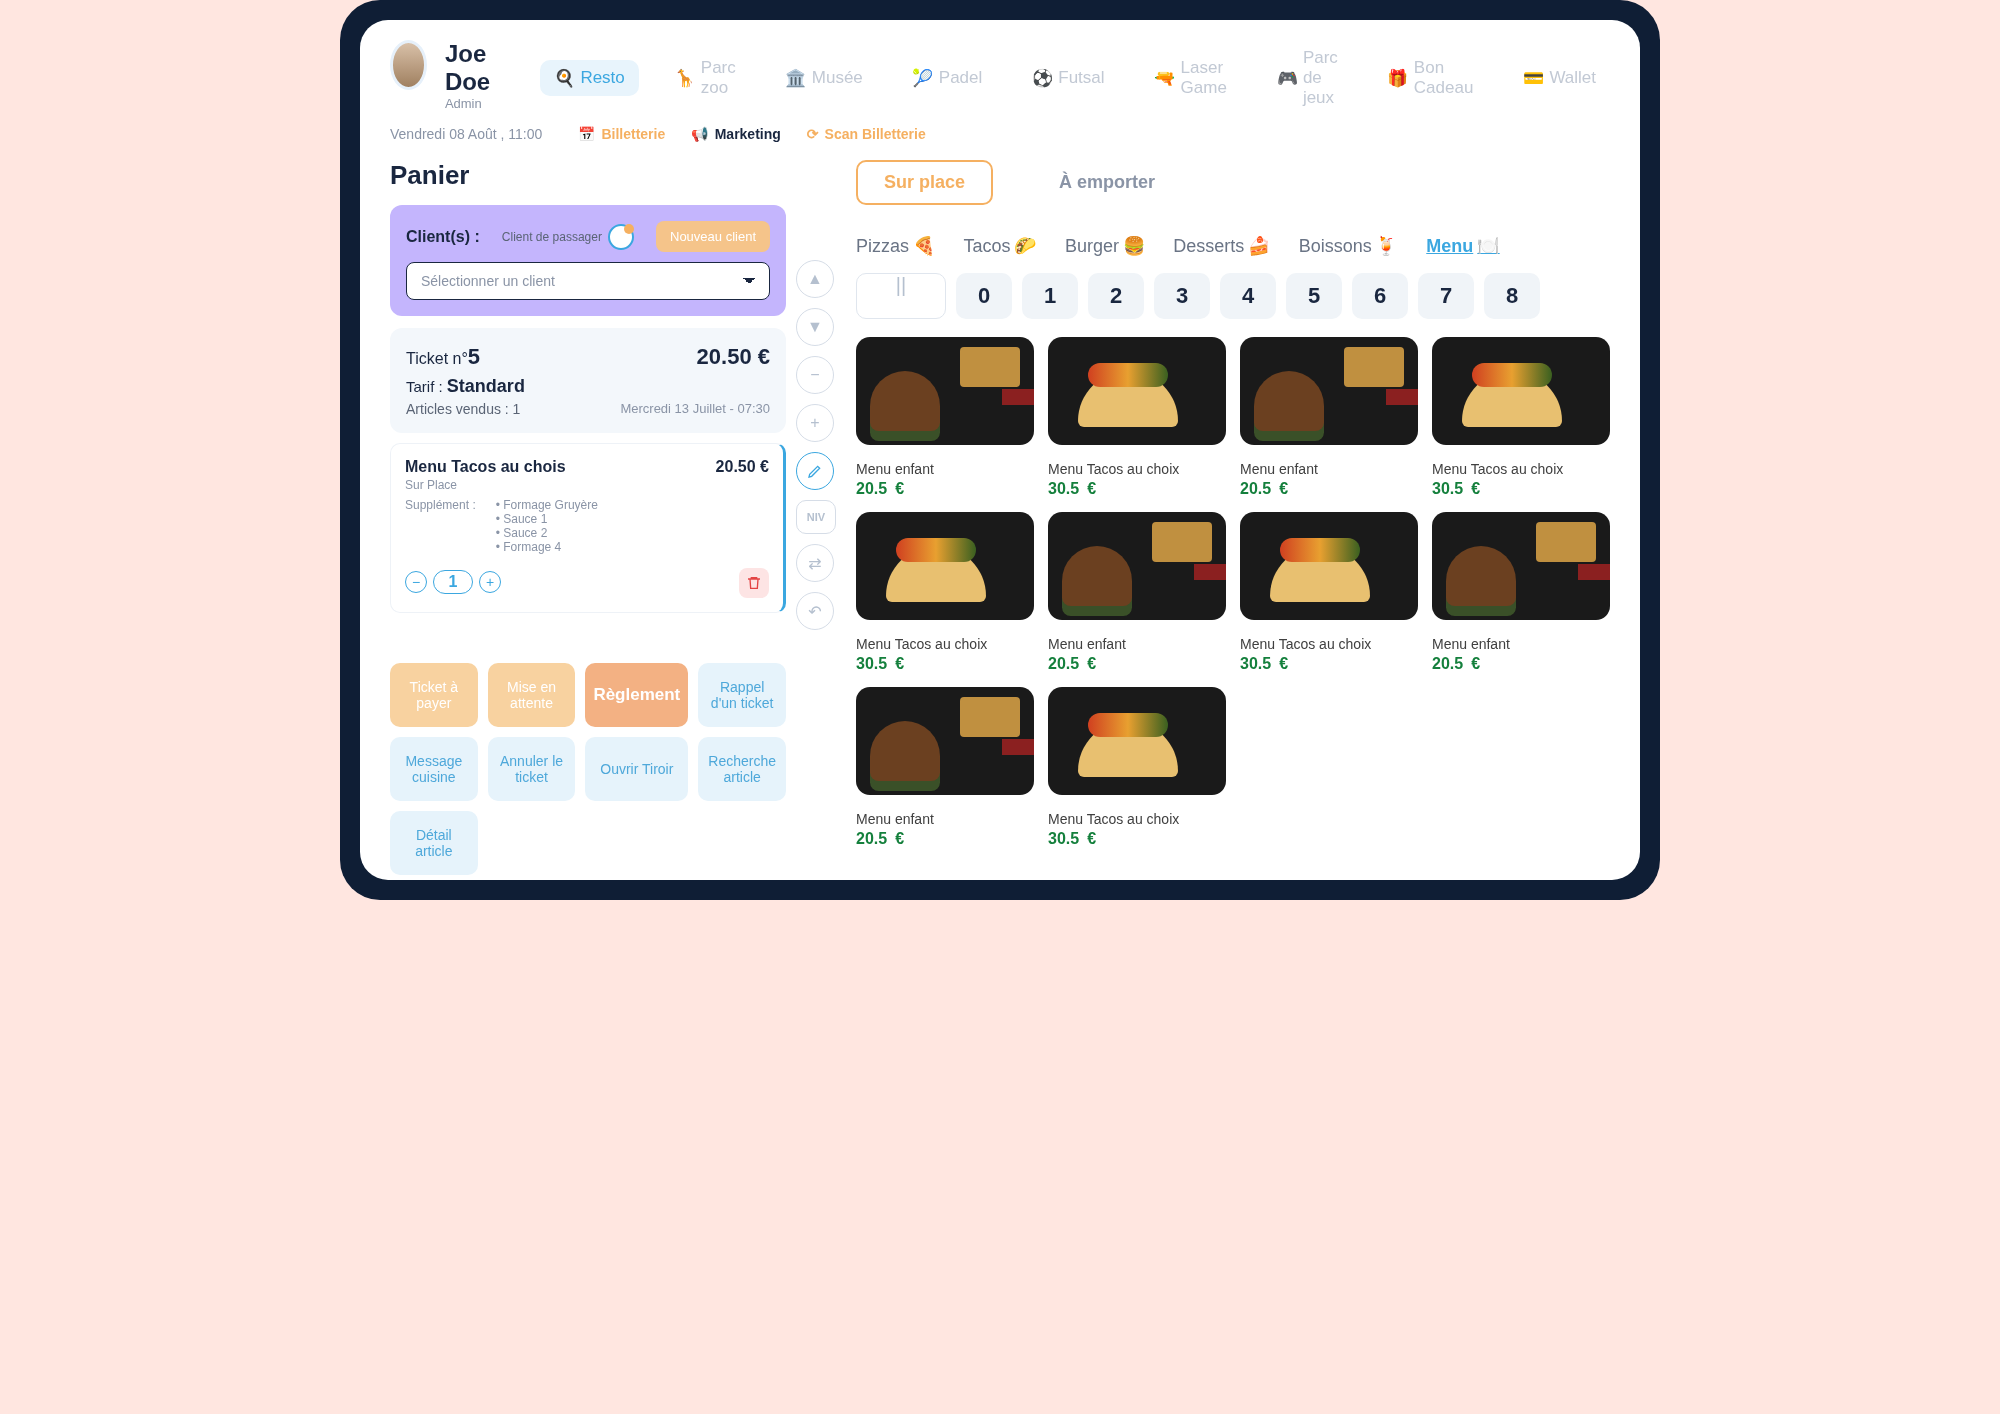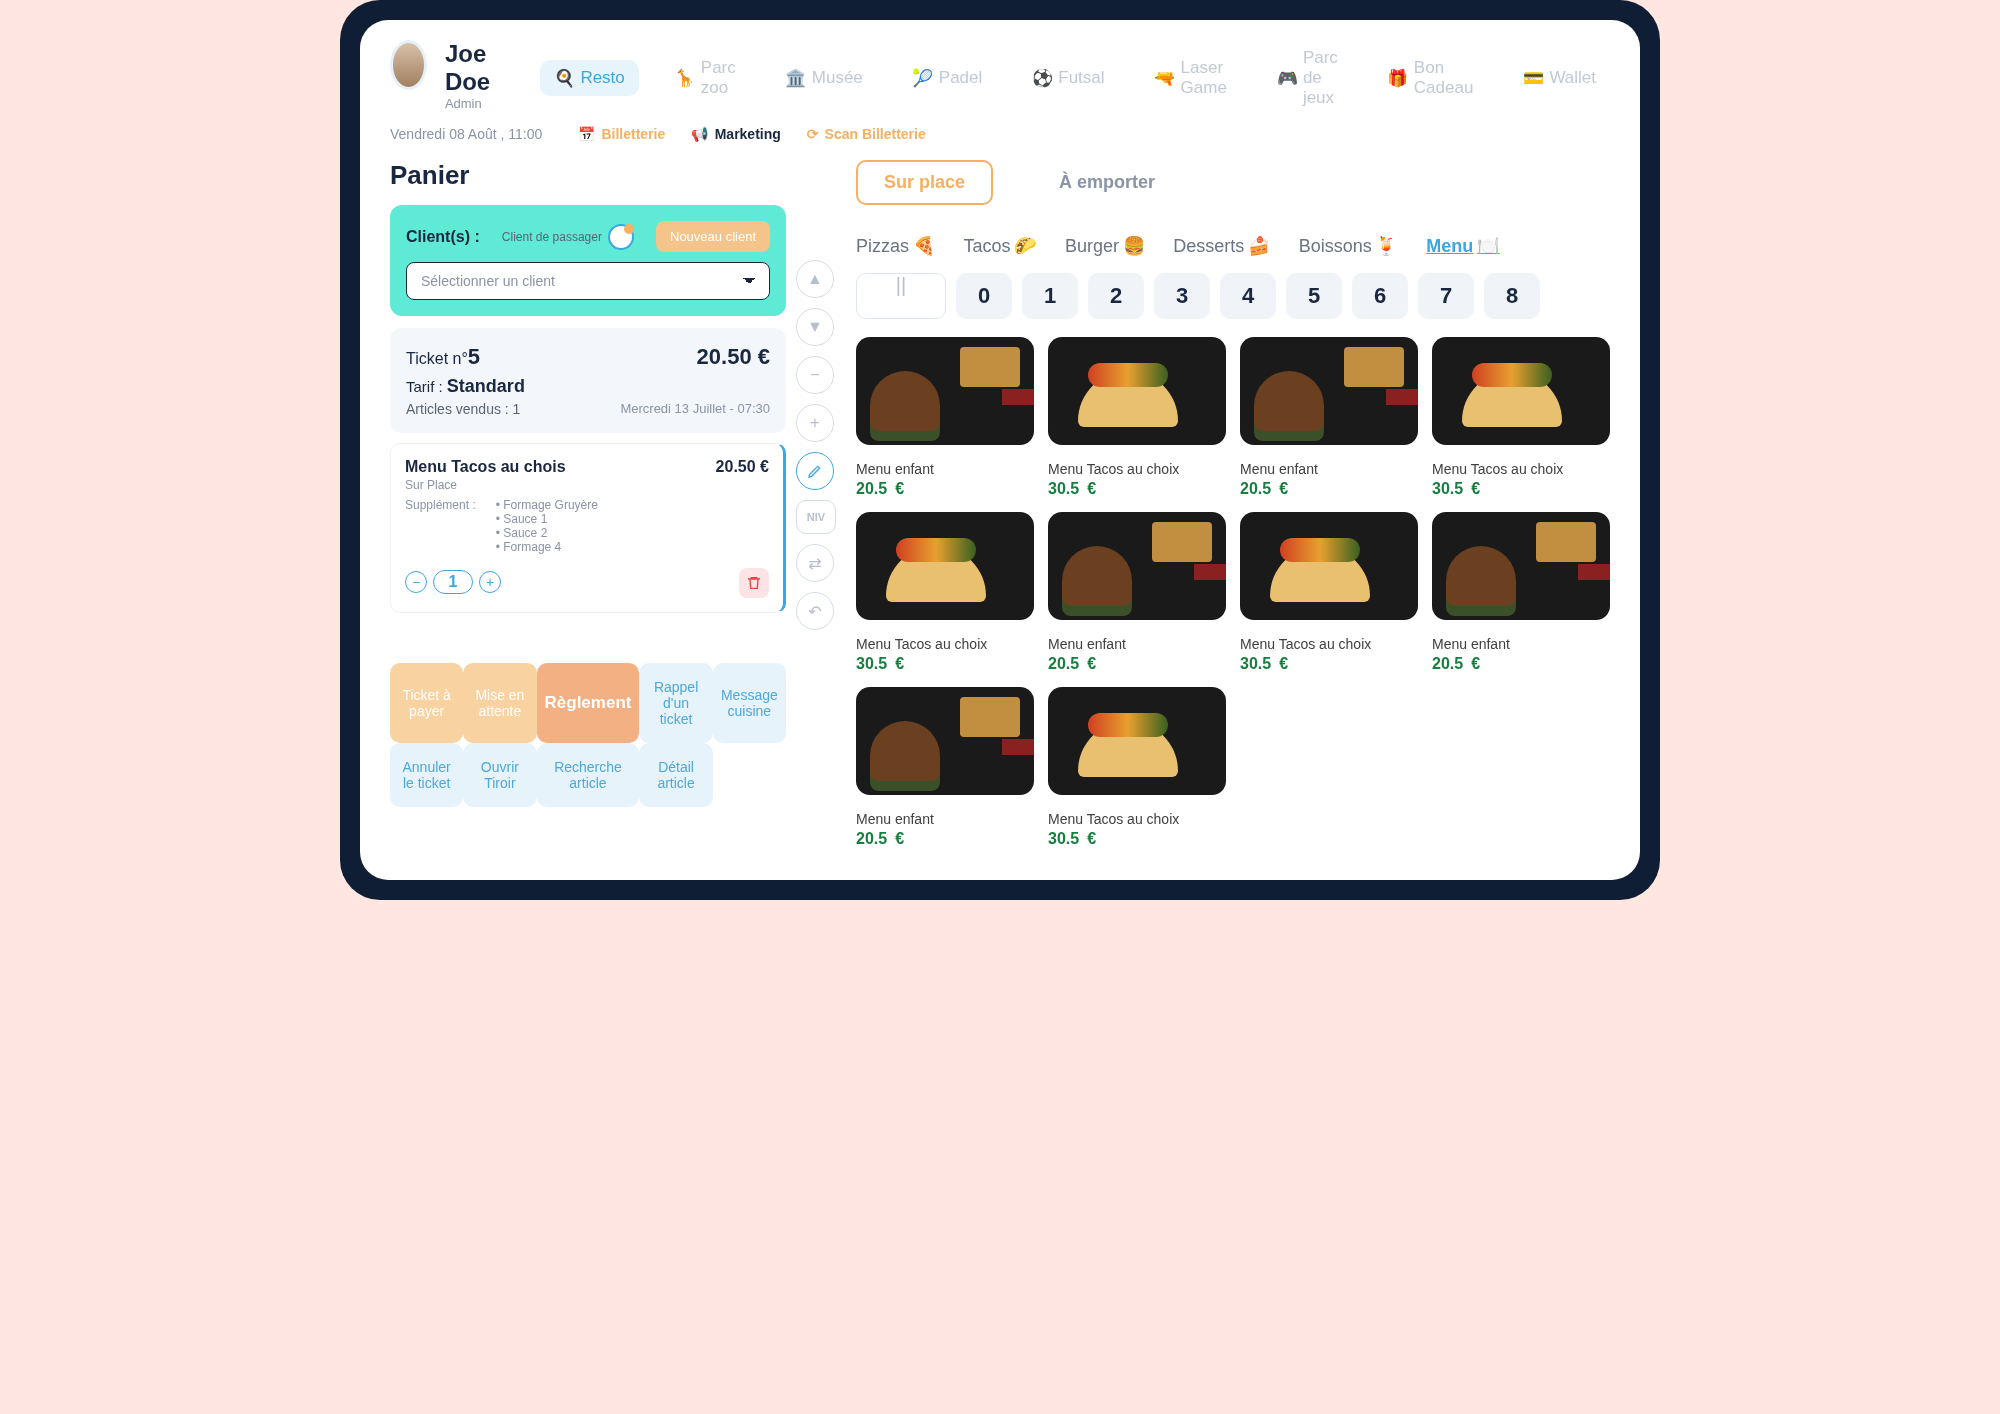--- a/index.html
+++ b/index.html
@@ -26,21 +26,21 @@
 .sub-item.cal { color: #f5b061; }
 .sub-item.mkt { color: #1a2740; }
 .sub-item.scan { color: #f5b061; }
 
 
 .main { display: flex; gap: 10px; margin-top: 18px; }
 
 
 .left { width: 430px; }
 .panier-title { font-size: 26px; font-weight: 800; color: #1a2740; margin-bottom: 14px; }
-.client-card { background: #5eead4; border-radius: 12px; padding: 16px; margin-bottom: 12px; }
+.client-card { background: #c4b5fd; border-radius: 12px; padding: 16px; margin-bottom: 12px; }
 .client-row { display: flex; align-items: center; justify-content: space-between; margin-bottom: 10px; }
 .client-label { font-size: 16px; font-weight: 600; color: #1a2740; }
 .client-passager { font-size: 12px; color: #5a6475; display: flex; align-items: center; gap: 6px; }
 .client-avatar-mini { width: 26px; height: 26px; border-radius: 50%; border: 2px solid #3ba7e0; background: #fff; position: relative; }
 .client-avatar-mini::after { content: ''; position: absolute; top: -2px; right: -2px; width: 10px; height: 10px; border-radius: 50%; background: #f5b061; }
 .btn-new-client { background: #f5c48a; color: #fff; border: none; padding: 8px 14px; border-radius: 8px; font-size: 13px; cursor: pointer; }
 .client-select { width: 100%; padding: 10px 14px; border: 1.5px solid #1a2740; border-radius: 8px; background: #fff; font-size: 14px; color: #8a94a6; appearance: none; background-image: linear-gradient(45deg, transparent 50%, #1a2740 50%), linear-gradient(135deg, #1a2740 50%, transparent 50%); background-position: calc(100% - 20px) center, calc(100% - 14px) center; background-size: 6px 6px, 6px 6px; background-repeat: no-repeat; cursor: pointer; }
 
 .ticket-card { background: #f3f7fb; border-radius: 12px; padding: 16px; margin-bottom: 10px; }
 .ticket-head { display: flex; justify-content: space-between; align-items: flex-start; }
@@ -57,21 +57,21 @@
 .item-mode { font-size: 12px; color: #8a94a6; margin-top: 2px; }
 .item-supp { font-size: 12px; color: #8a94a6; margin-top: 6px; display: flex; gap: 20px; }
 .supp-list { list-style: none; }
 .supp-list li::before { content: "• "; color: #8a94a6; }
 .item-price { position: absolute; top: 14px; right: 14px; font-size: 16px; font-weight: 600; color: #1a2740; }
 .item-qty { display: flex; align-items: center; gap: 6px; margin-top: 16px; }
 .qty-btn { width: 22px; height: 22px; border-radius: 50%; border: 1.5px solid #3ba7e0; background: #fff; color: #3ba7e0; display: flex; align-items: center; justify-content: center; cursor: pointer; font-size: 14px; }
 .qty-val { width: 40px; height: 24px; border: 1.5px solid #3ba7e0; border-radius: 12px; display: flex; align-items: center; justify-content: center; color: #3ba7e0; font-weight: 600; }
 .delete-btn { position: absolute; bottom: 14px; right: 14px; width: 30px; height: 30px; border-radius: 8px; background: #fde4e4; display: flex; align-items: center; justify-content: center; cursor: pointer; }
 
-.action-grid { display: grid; grid-template-columns: repeat(5, 1fr); margin-top: 50px; }
+.action-grid { display: grid; grid-template-columns: repeat(4, 1fr); gap: 10px; margin-top: 50px; }
 .act-btn { padding: 16px 8px; border-radius: 10px; border: none; font-size: 14px; font-weight: 500; cursor: pointer; }
 .act-btn.orange-soft { background: #f8d2a0; color: #fff; }
 .act-btn.orange { background: #f3b183; color: #fff; font-weight: 700; font-size: 17px; }
 .act-btn.blue-soft { background: #e6f3fb; color: #4ea8da; }
 
 
 .mid-controls { display: flex; flex-direction: column; gap: 10px; padding-top: 100px; }
 .ctrl-btn { width: 38px; height: 38px; border-radius: 50%; border: 1.5px solid #d6dde7; background: #fff; color: #b5c0cf; display: flex; align-items: center; justify-content: center; font-size: 16px; cursor: pointer; }
 .ctrl-btn.active { color: #3ba7e0; border-color: #3ba7e0; }
 .ctrl-btn.niv { border-radius: 10px; width: 40px; height: 34px; font-size: 11px; font-weight: 600; }

